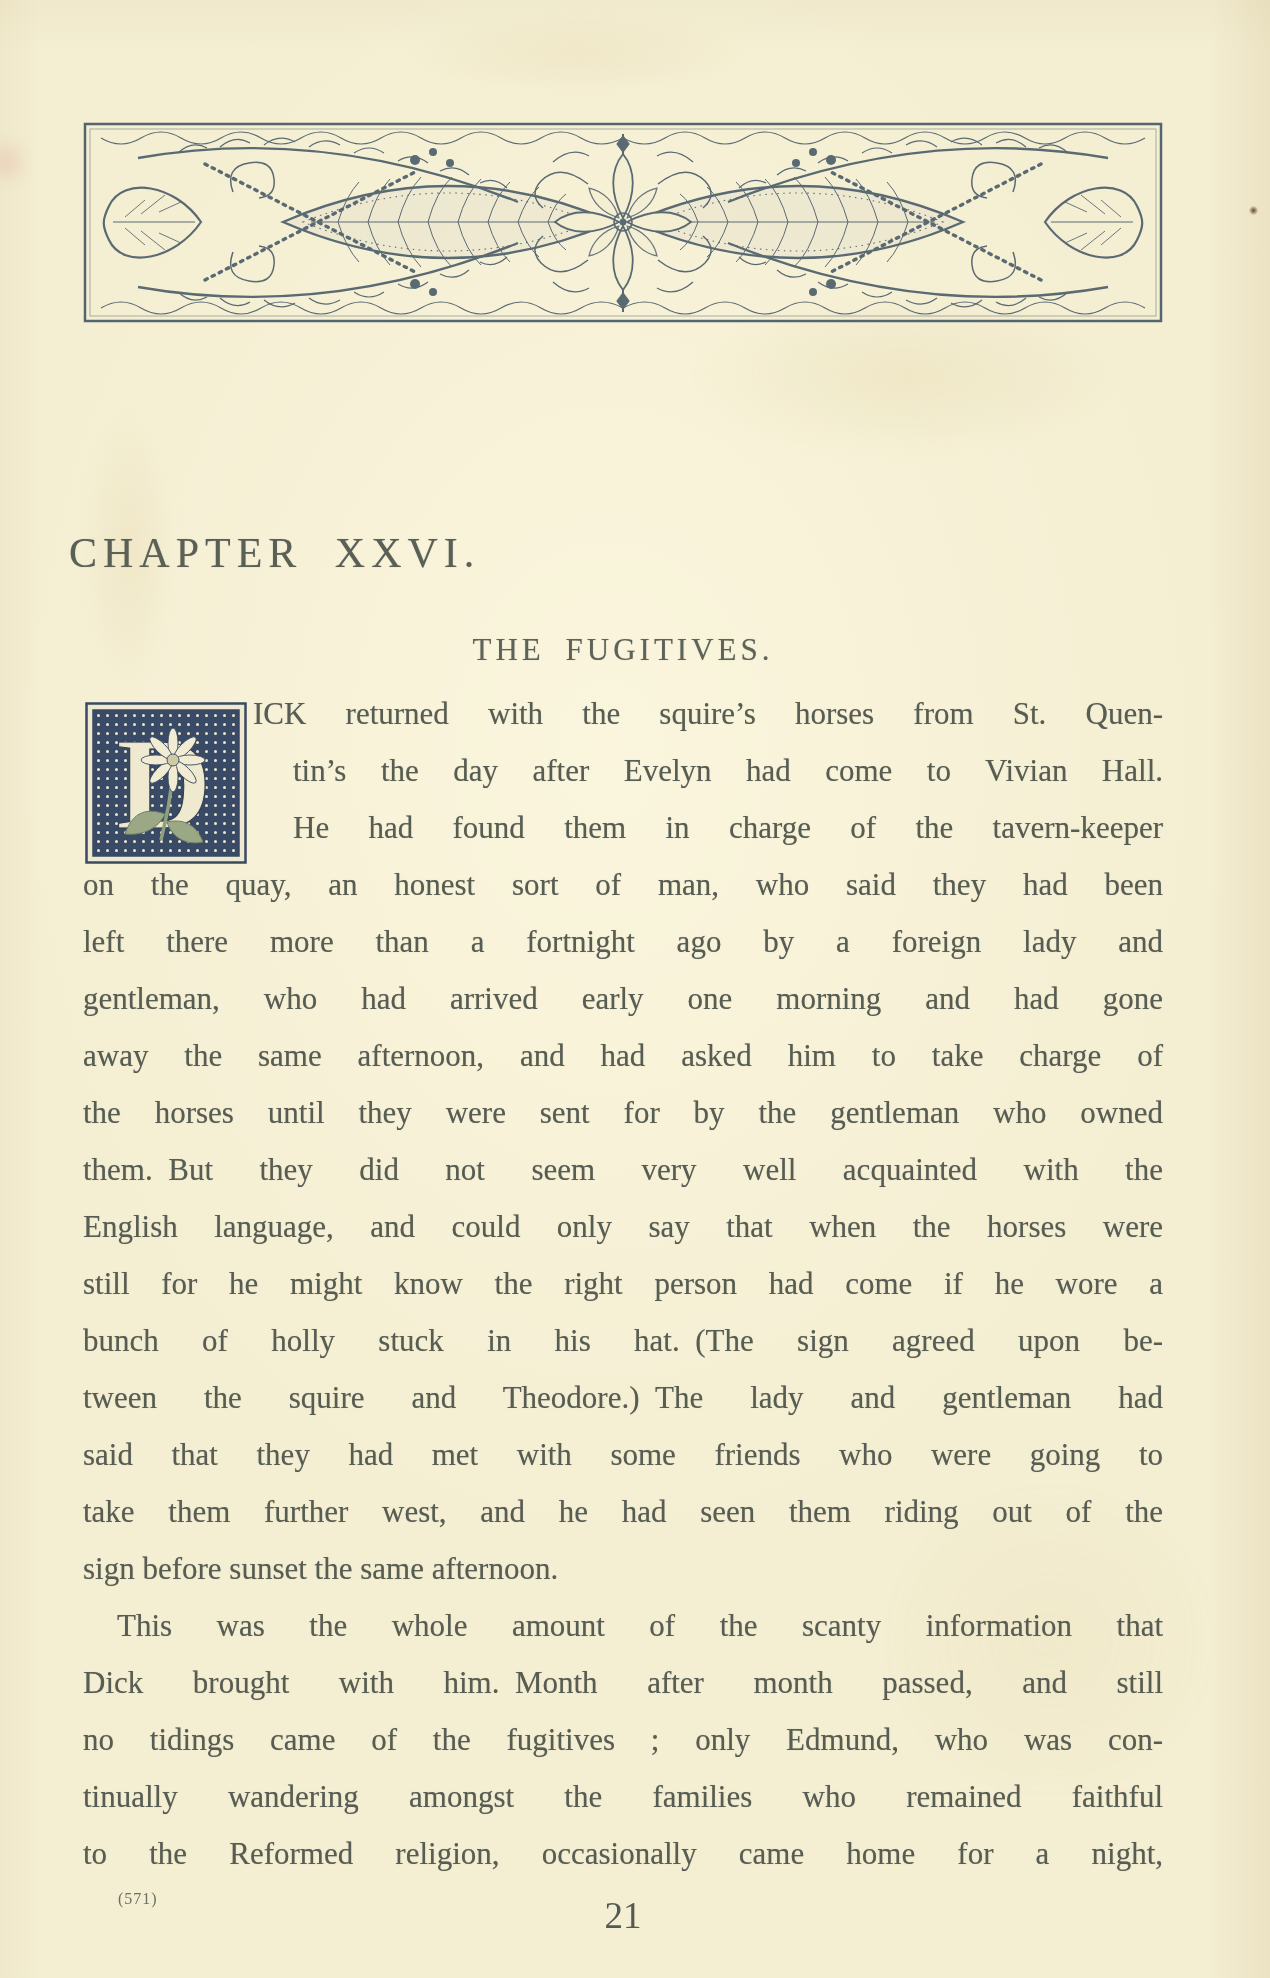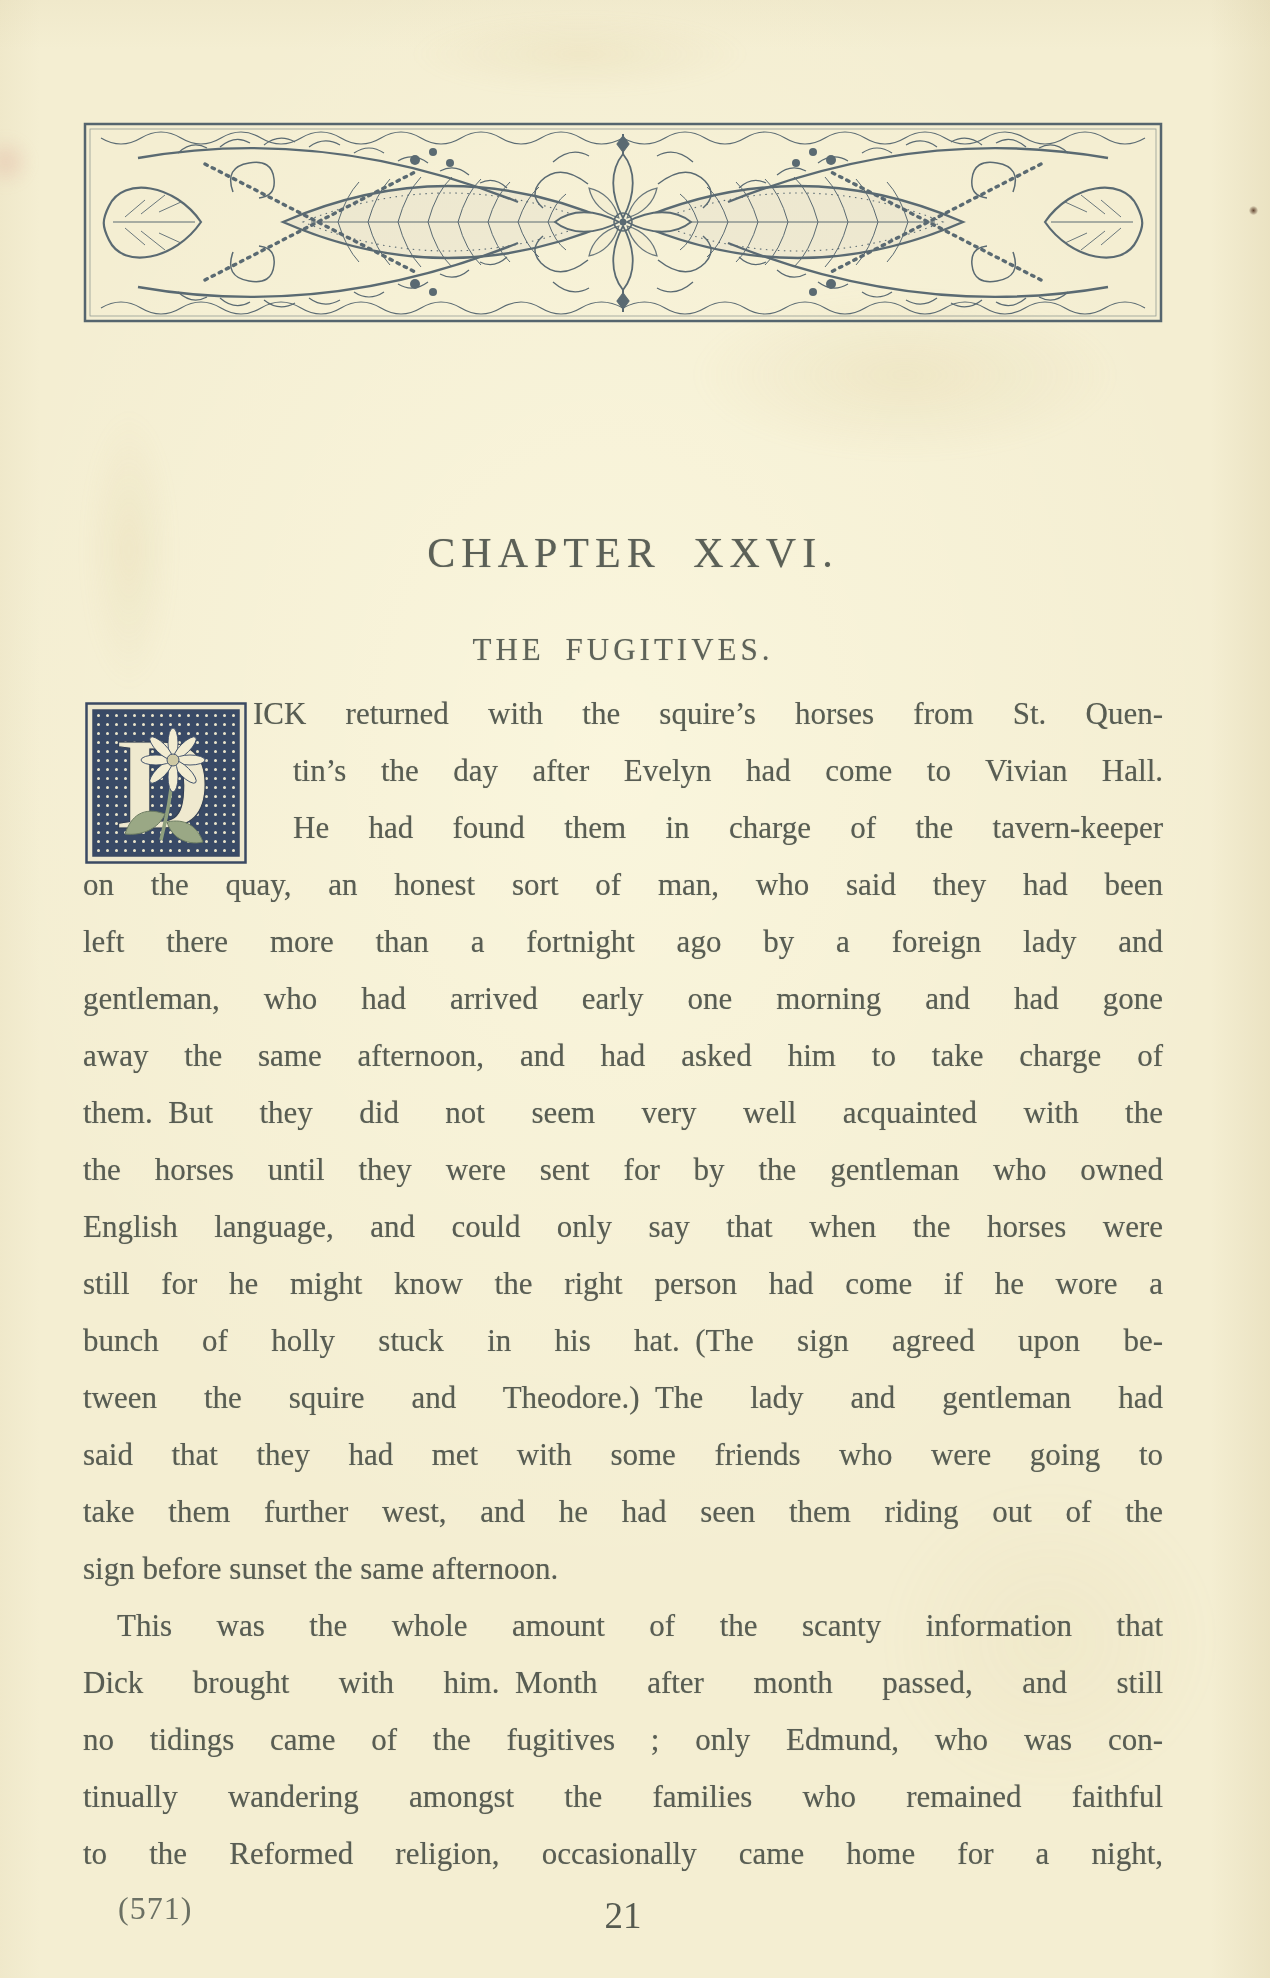--- a/index.html
+++ b/index.html
@@ -19,22 +19,22 @@
   .s1{left:690px;top:290px;width:430px;height:170px;background:radial-gradient(ellipse,rgba(205,183,118,0.16),rgba(205,183,118,0) 70%);filter:blur(6px);}
   .s2{left:84px;top:410px;width:90px;height:280px;background:radial-gradient(ellipse,rgba(205,183,118,0.14),rgba(205,183,118,0) 70%);filter:blur(7px);}
   .s3{left:410px;top:14px;width:340px;height:80px;background:radial-gradient(ellipse,rgba(205,183,118,0.13),rgba(205,183,118,0) 70%);filter:blur(6px);}
   .s5{left:-20px;top:136px;width:52px;height:52px;background:radial-gradient(ellipse,rgba(219,149,138,0.28),rgba(219,149,138,0) 70%);filter:blur(6px);}
   .s6{left:880px;top:1480px;width:340px;height:320px;background:radial-gradient(ellipse,rgba(205,183,118,0.08),rgba(205,183,118,0) 70%);filter:blur(8px);}
   .fox{left:1249px;top:206px;width:9px;height:9px;background:radial-gradient(circle,rgba(86,55,36,0.9),rgba(86,55,36,0) 75%);filter:blur(0.5px);}
 
   .ornament{position:absolute;left:83px;top:122px;width:1080px;height:201px;}
 
   .chapter-title{
-    position:absolute;left:93px;top:532px;width:1080px;
-    text-align:center;font-size:42px;line-height:1;
+    position:absolute;left:69px;top:532px;width:1080px;
+    font-size:42px;line-height:1;
     letter-spacing:6px;word-spacing:16px;
     color:#5b6057;text-shadow:0 0 1px rgba(91,96,87,0.45);
   }
   .chapter-sub{
     position:absolute;left:83px;top:634px;width:1080px;
     text-align:center;font-size:31px;line-height:1;
     letter-spacing:4px;word-spacing:9px;
     color:#5e6359;text-shadow:0 0 1px rgba(94,99,89,0.4);
   }
   .body-text{
@@ -44,21 +44,21 @@
   }
   .line{height:57px;line-height:57px;text-align:justify;text-align-last:justify;white-space:pre-wrap;}
   .line.end{text-align-last:left;}
   .line.ind{text-indent:34px;}
   .line.cap1{padding-left:170px;}
   .line.cap2{padding-left:210px;}
   .dropcap{position:absolute;left:2px;top:17px;width:162px;height:162px;}
 
   .sig-mark{
     position:absolute;left:118px;top:1890px;
-    font-size:32px;color:#6b7064;letter-spacing:1px;
+    font-size:16px;color:#6b7064;letter-spacing:1px;
   }
   .page-number{
     position:absolute;left:83px;top:1894px;width:1080px;
     text-align:center;font-size:37px;color:#555a50;
   }
 </style>
 </head>
 <body>
 
 <div class="page">
@@ -166,22 +166,22 @@
       </g>
     </svg>
 
   <div class="line cap1">ICK returned with the squire’s horses from St. Quen-</div>
       <div class="line cap2">tin’s the day after Evelyn had come to Vivian Hall.</div>
       <div class="line cap2">He had found them in charge of the tavern-keeper</div>
       <div class="line">on the quay, an honest sort of man, who said they had been</div>
       <div class="line">left there more than a fortnight ago by a foreign lady and</div>
       <div class="line">gentleman, who had arrived early one morning and had gone</div>
       <div class="line">away the same afternoon, and had asked him to take charge of</div>
+      <div class="line">the horses until they were sent for by the gentleman who owned</div>
       <div class="line">them. But they did not seem very well acquainted with the</div>
-      <div class="line">the horses until they were sent for by the gentleman who owned</div>
       <div class="line">English language, and could only say that when the horses were</div>
       <div class="line">still for he might know the right person had come if he wore a</div>
       <div class="line">bunch of holly stuck in his hat. (The sign agreed upon be-</div>
       <div class="line">tween the squire and Theodore.) The lady and gentleman had</div>
       <div class="line">said that they had met with some friends who were going to</div>
       <div class="line">take them further west, and he had seen them riding out of the</div>
       <div class="line end">sign before sunset the same afternoon.</div>
       <div class="line ind">This was the whole amount of the scanty information that</div>
       <div class="line">Dick brought with him. Month after month passed, and still</div>
       <div class="line">no tidings came of the fugitives ; only Edmund, who was con-</div>

